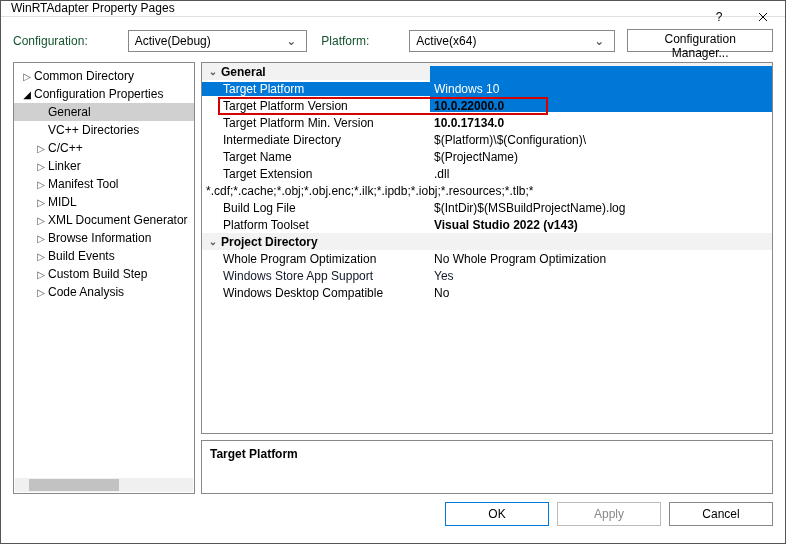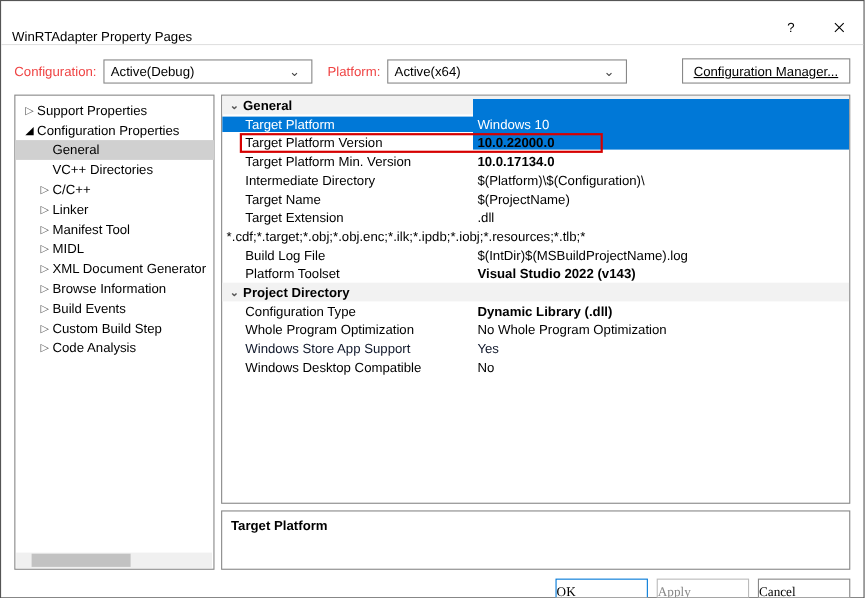--- a/index.html
+++ b/index.html
@@ -1,30 +1,30 @@
 <!DOCTYPE html>
 <html><head>
 <meta charset="utf-8">
 <style>
   * { box-sizing: border-box; font-family: "Segoe UI", Tahoma, sans-serif; font-size: 12px; }
   html, body { margin: 0; padding: 0; }
   body { width: 786px; height: 544px; background: #fff; border: 1px solid #555; position: relative; }
 
-  .titlebar { height: 40px; display: flex; align-items: flex-end; padding: 0 0 0 10px; border-bottom: 1px solid #e0e0e0; }
+  .titlebar { height: 16px; display: flex; align-items: flex-start; padding: 0 0 0 10px; border-bottom: 1px solid #e0e0e0; }
   .titlebar .title { flex: 1; color: #000; }
   .titlebar .btn { width: 44px; height: 31px; display: flex; align-items: center; justify-content: center; color: #000; }
 
   .config-row { display: flex; align-items: center; gap: 6px; padding: 12px 12px 10px 12px; }
-  .config-row label { color: #ef4444; }
-  .select { border: 1px solid #888; background: #fff; display: flex; align-items: center; padding: 2px 6px; height: 22px; }
+  .config-row label { color: #14532d; }
+  .select { border: 1px solid #888; background: #fff; display: flex; align-items: center; padding: 2px 6px; height: 22px; margin-left: 34px; }
   .select .val { flex: 1; }
   .chev { width: 18px; text-align: center; color: #444; }
   .cfg-sel { width: 190px; }
   .plat-sel { width: 218px; gap: 36px; }
-  .cfg-mgr { border: 1px solid #888; background: #fff; padding: 2px 10px; height: 23px; text-decoration: underline; }
+  .cfg-mgr { border: 1px solid #888; background: #fff; padding: 2px 10px; height: 23px; }
 
   .main { display: flex; padding: 0 12px 8px 12px; gap: 6px; height: 440px; }
 
   .tree-panel { width: 182px; border: 1px solid #888; overflow-x: auto; overflow-y: hidden; }
   .tree { padding: 4px 0 4px 0; min-width: 200px; }
   .tree-item { display: flex; align-items: center; height: 18px; padding-right: 6px; white-space: nowrap; }
   .exp { width: 14px; text-align: center; color: #555; font-size: 10px; }
   .tree-item.selected { background: #d0d0d0; }
   .tree-item .lbl { color: #000; }
 
@@ -38,21 +38,21 @@
   .grid-row.sel .col1, .grid-row.sel .col2 { background: #0078d7; color: #fff; }
   .grid-row .pname { padding-left: 18px; }
   .grid-row .bold { font-weight: 700; }
   .grid-row .gray { color: #0f172a; }
   .redbox { position: absolute; border: 2px solid #d60000; pointer-events: none; }
 
   .desc-box { border: 1px solid #888; padding: 6px 8px; height: 54px; }
   .desc-box .dtitle { font-weight: 700; }
 
   .btn-row { display: flex; justify-content: flex-end; gap: 8px; padding: 0 12px 12px 0; }
-  .dlg-btn { width: 84px; height: 24px; border: 1px solid #888; background: #fff; text-align: left; line-height: 22px; font-family: Liberation Serif, serif; }
+  .dlg-btn { width: 104px; height: 24px; border: 1px solid #888; background: #fff; text-align: center; line-height: 22px; }
   .dlg-btn.def { border-color: #0078d7; }
   .dlg-btn.dis { color: #888; border-color: #bbb; }
 
   .hscroll { height: 14px; background: #f0f0f0; position: absolute; bottom: 1px; left: 1px; right: 1px; }
   .hscroll .thumb { position: absolute; left: 14px; width: 90px; top: 1px; bottom: 1px; background: #c2c2c2; }
 
   svg { display: block; }
 </style>
 </head>
 <body>
@@ -81,21 +81,21 @@
   <div style="flex:1"></div>
   <button class="cfg-mgr">Configuration Manager...</button>
 </div>
 
 <div class="main">
 
   <div class="tree-panel" style="position:relative">
     <div class="tree">
       <div class="tree-item" style="padding-left:6px">
         <span class="exp">▷</span>
-        <span class="lbl">Support Properties</span>
+        <span class="lbl">Common Directory</span>
       </div>
       <div class="tree-item" style="padding-left:6px">
         <span class="exp" style="color:#000">◢</span>
         <span class="lbl">Configuration Properties</span>
       </div>
       <div class="tree-item selected" style="padding-left:34px">
           <span class="lbl">General</span>
         </div>
       <div class="tree-item" style="padding-left:34px">
           <span class="lbl">VC++ Directories</span>
@@ -181,46 +181,40 @@
           </div>
         <div class="col2">$(ProjectName)</div>
       </div>
       <div class="grid-row">
         <div class="col1">
             <span class="pname">Target Extension</span>
           </div>
         <div class="col2">.dll</div>
       </div>
       <div class="grid-row">
-        <div class="col2">*.cdf;*.target;*.obj;*.obj.enc;*.ilk;*.ipdb;*.iobj;*.resources;*.tlb;*</div>
+        <div class="col2">*.cdf;*.cache;*.obj;*.obj.enc;*.ilk;*.ipdb;*.iobj;*.resources;*.tlb;*</div>
       </div>
       <div class="grid-row">
         <div class="col1">
             <span class="pname">Build Log File</span>
           </div>
         <div class="col2">$(IntDir)$(MSBuildProjectName).log</div>
       </div>
       <div class="grid-row">
         <div class="col1">
             <span class="pname">Platform Toolset</span>
           </div>
         <div class="col2 bold">Visual Studio 2022 (v143)</div>
       </div>
       <div class="grid-row cat">
         <div class="col1">
             <span class="exp">⌄</span>
             <span class="bold">Project Directory</span>
           </div>
           <div class="col2"></div>
-      </div>
-      <div class="grid-row">
-        <div class="col1">
-            <span class="pname">Configuration Type</span>
-          </div>
-        <div class="col2 bold">Dynamic Library (.dll)</div>
       </div>
       <div class="grid-row">
         <div class="col1">
             <span class="pname">Whole Program Optimization</span>
           </div>
         <div class="col2">No Whole Program Optimization</div>
       </div>
       <div class="grid-row">
         <div class="col1">
             <span class="pname gray">Windows Store App Support</span>

